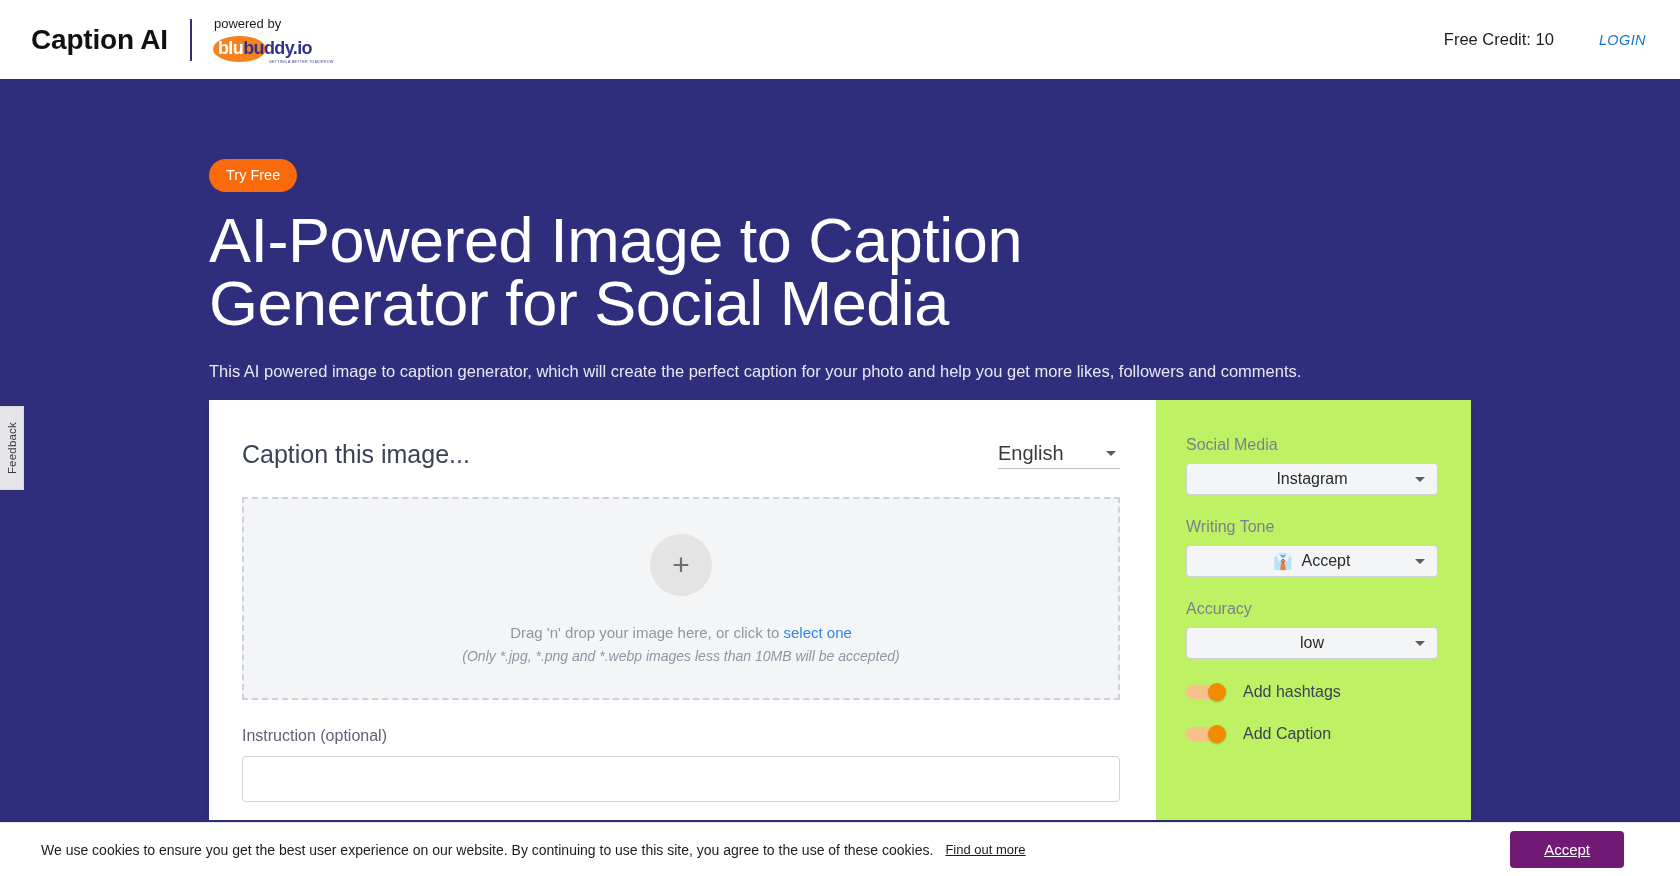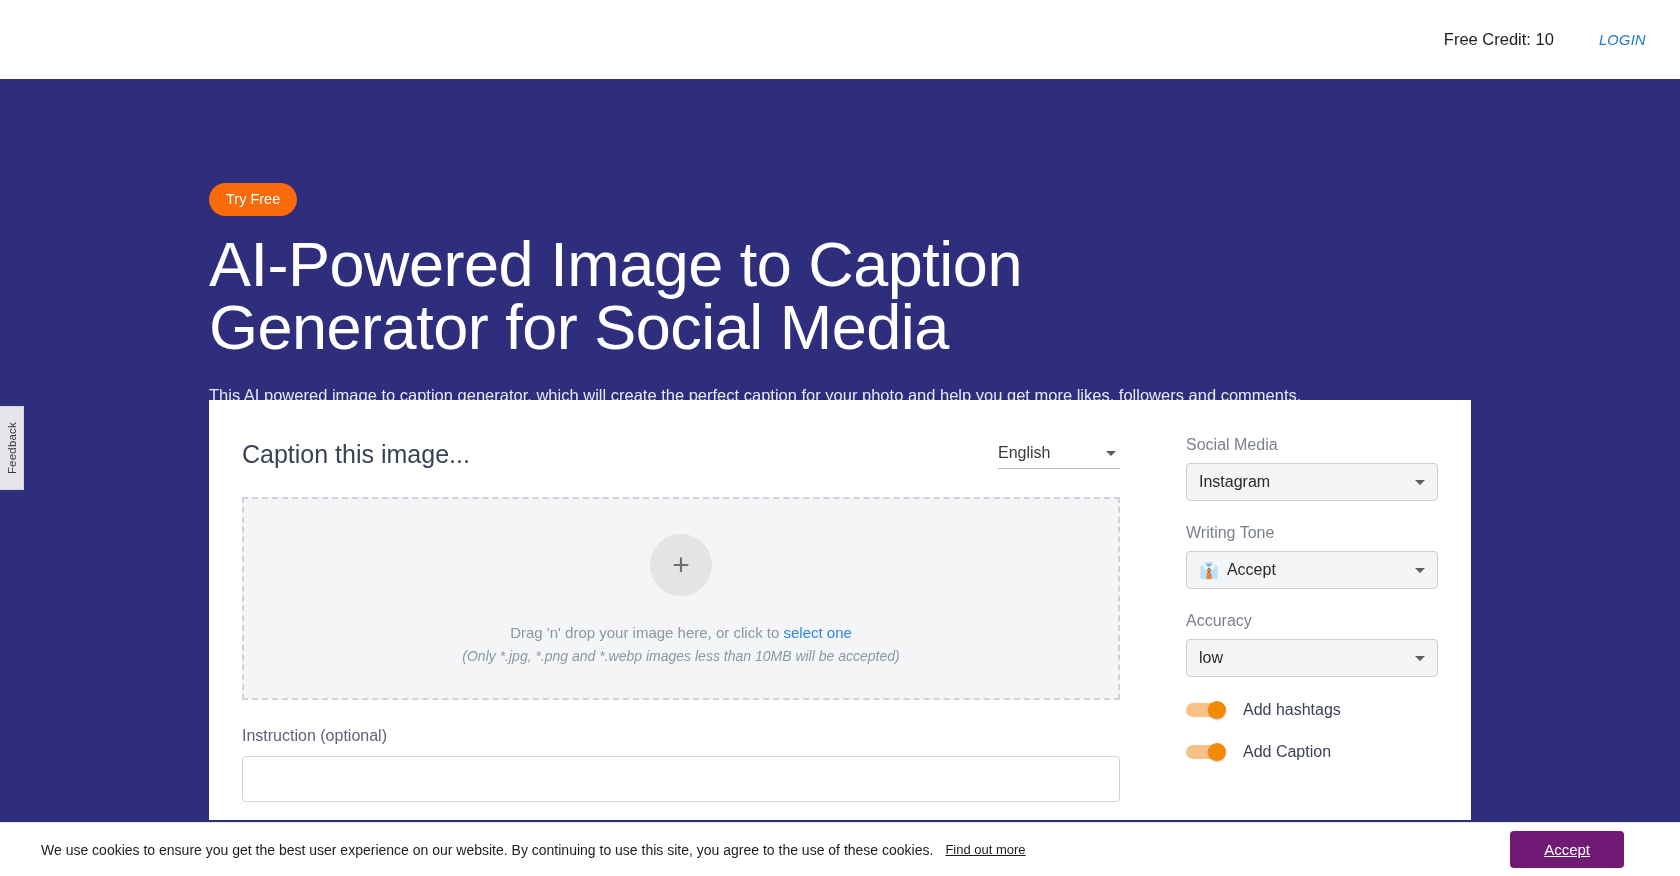--- a/index.html
+++ b/index.html
@@ -80,21 +80,21 @@
     border: 1px solid #d5d5da; border-left: none;
     display: flex; align-items: center; justify-content: center;
     cursor: pointer; z-index: 6;
   }
   .feedback-tab span {
     writing-mode: vertical-rl; transform: rotate(180deg);
     font-size: 11.5px; color: #3b3b3b; letter-spacing: 0.2px;
   }
 
   
-  .hero { position: absolute; top: 79px; left: 0; width: 1680px; margin-top: 24px; }
+  .hero { position: absolute; top: 79px; left: 0; width: 1680px; }
   .hero-inner { margin-left: 209px; padding-top: 80px; }
   .try-free {
     display: inline-block;
     background: #f96a0a; color: #ffffff;
     font-size: 14.5px; border-radius: 100px;
     padding: 8px 17px 9px 17px;
     border: none; cursor: pointer; font-family: inherit;
   }
   .hero-h1 {
     margin-top: 17px;
@@ -121,21 +121,21 @@
     padding: 38px 36px 0 33px;
   }
   .card-head { display: flex; align-items: flex-end; justify-content: space-between; }
   .card-title { font-size: 25px; color: #3b4256; font-weight: normal; }
 
   .lang-select {
     position: relative; width: 122px; height: 31px;
     border-bottom: 1px solid #b9bcc4;
     display: flex; align-items: center; cursor: pointer;
   }
-  .lang-select .val { font-size: 16px; color: #3b3b3b; }
+  .lang-select .val { font-size: 20px; color: #3b3b3b; }
   .caret {
     position: absolute; right: 4px; top: 50%;
     width: 0; height: 0; margin-top: -2px;
     border-left: 5px solid transparent;
     border-right: 5px solid transparent;
     border-top: 5px solid #5c5c5c;
   }
 
   .dropzone {
     margin-top: 28px;
@@ -159,30 +159,31 @@
 
   .instr-label { margin-top: 27px; font-size: 16px; color: #5d6375; }
   .instr-input {
     margin-top: 11px; width: 878px; height: 46px;
     border: 1px solid #d0d3da; border-radius: 4px;
     background: #fff; padding: 0 12px;
     font-size: 15px; color: #3b3b3b; font-family: inherit;
   }
 
   .card-right {
-    width: 315px; background: #ffffff;
+    width: 315px; background: #bef264;
     padding: 36px 33px 0 30px;
   }
   .opt-label { font-size: 16px; color: #7b808d; margin-bottom: 9px; }
   .opt-label.sp { margin-top: 23px; }
   .opt-select {
-    position: relative; width: 252px; height: 38px;
+    position: relative; width: 252px; height: 32px;
     background: #f4f5f7; border: 1px solid #cdd0d7; border-radius: 4px;
     display: flex; align-items: center; padding: 0 12px;
     cursor: pointer;
+    justify-content: center;
   }
   .opt-select .val { font-size: 16px; color: #2a2a2a; }
   .opt-select .emoji { font-size: 16px; margin-right: 8px; }
   .opt-select .caret { right: 12px; }
 
   .toggle-row {
     display: flex; align-items: center;
     margin-top: 24px; cursor: pointer;
   }
   .toggle-row:first-of-type { margin-top: 26px; }
@@ -229,20 +230,33 @@
     text-decoration: underline; cursor: pointer;
     font-family: inherit;
   }
 </style>
 </head>
 <body>
 
 <div class="page">
 
   <div class="header">
+    <div class="brand-wrap">
+      <div class="brand-title">Caption AI</div>
+      <div class="brand-divider"></div>
+      <div class="powered-block">
+        <div class="powered-by">powered by</div>
+        <div class="blubuddy">
+          <div class="blu-oval"></div>
+          <span class="blu-text">blu</span>
+          <span class="buddy-text">buddy.io</span>
+          <span class="blu-tag">GETTING A BETTER TOMORROW</span>
+        </div>
+      </div>
+    </div>
     <div class="header-right">
       <div class="free-credit">Free Credit: 10</div>
       <button class="login-btn">LOGIN</button>
     </div>
   </div>
 
   <div class="feedback-tab">
     <span>Feedback</span>
   </div>
 

